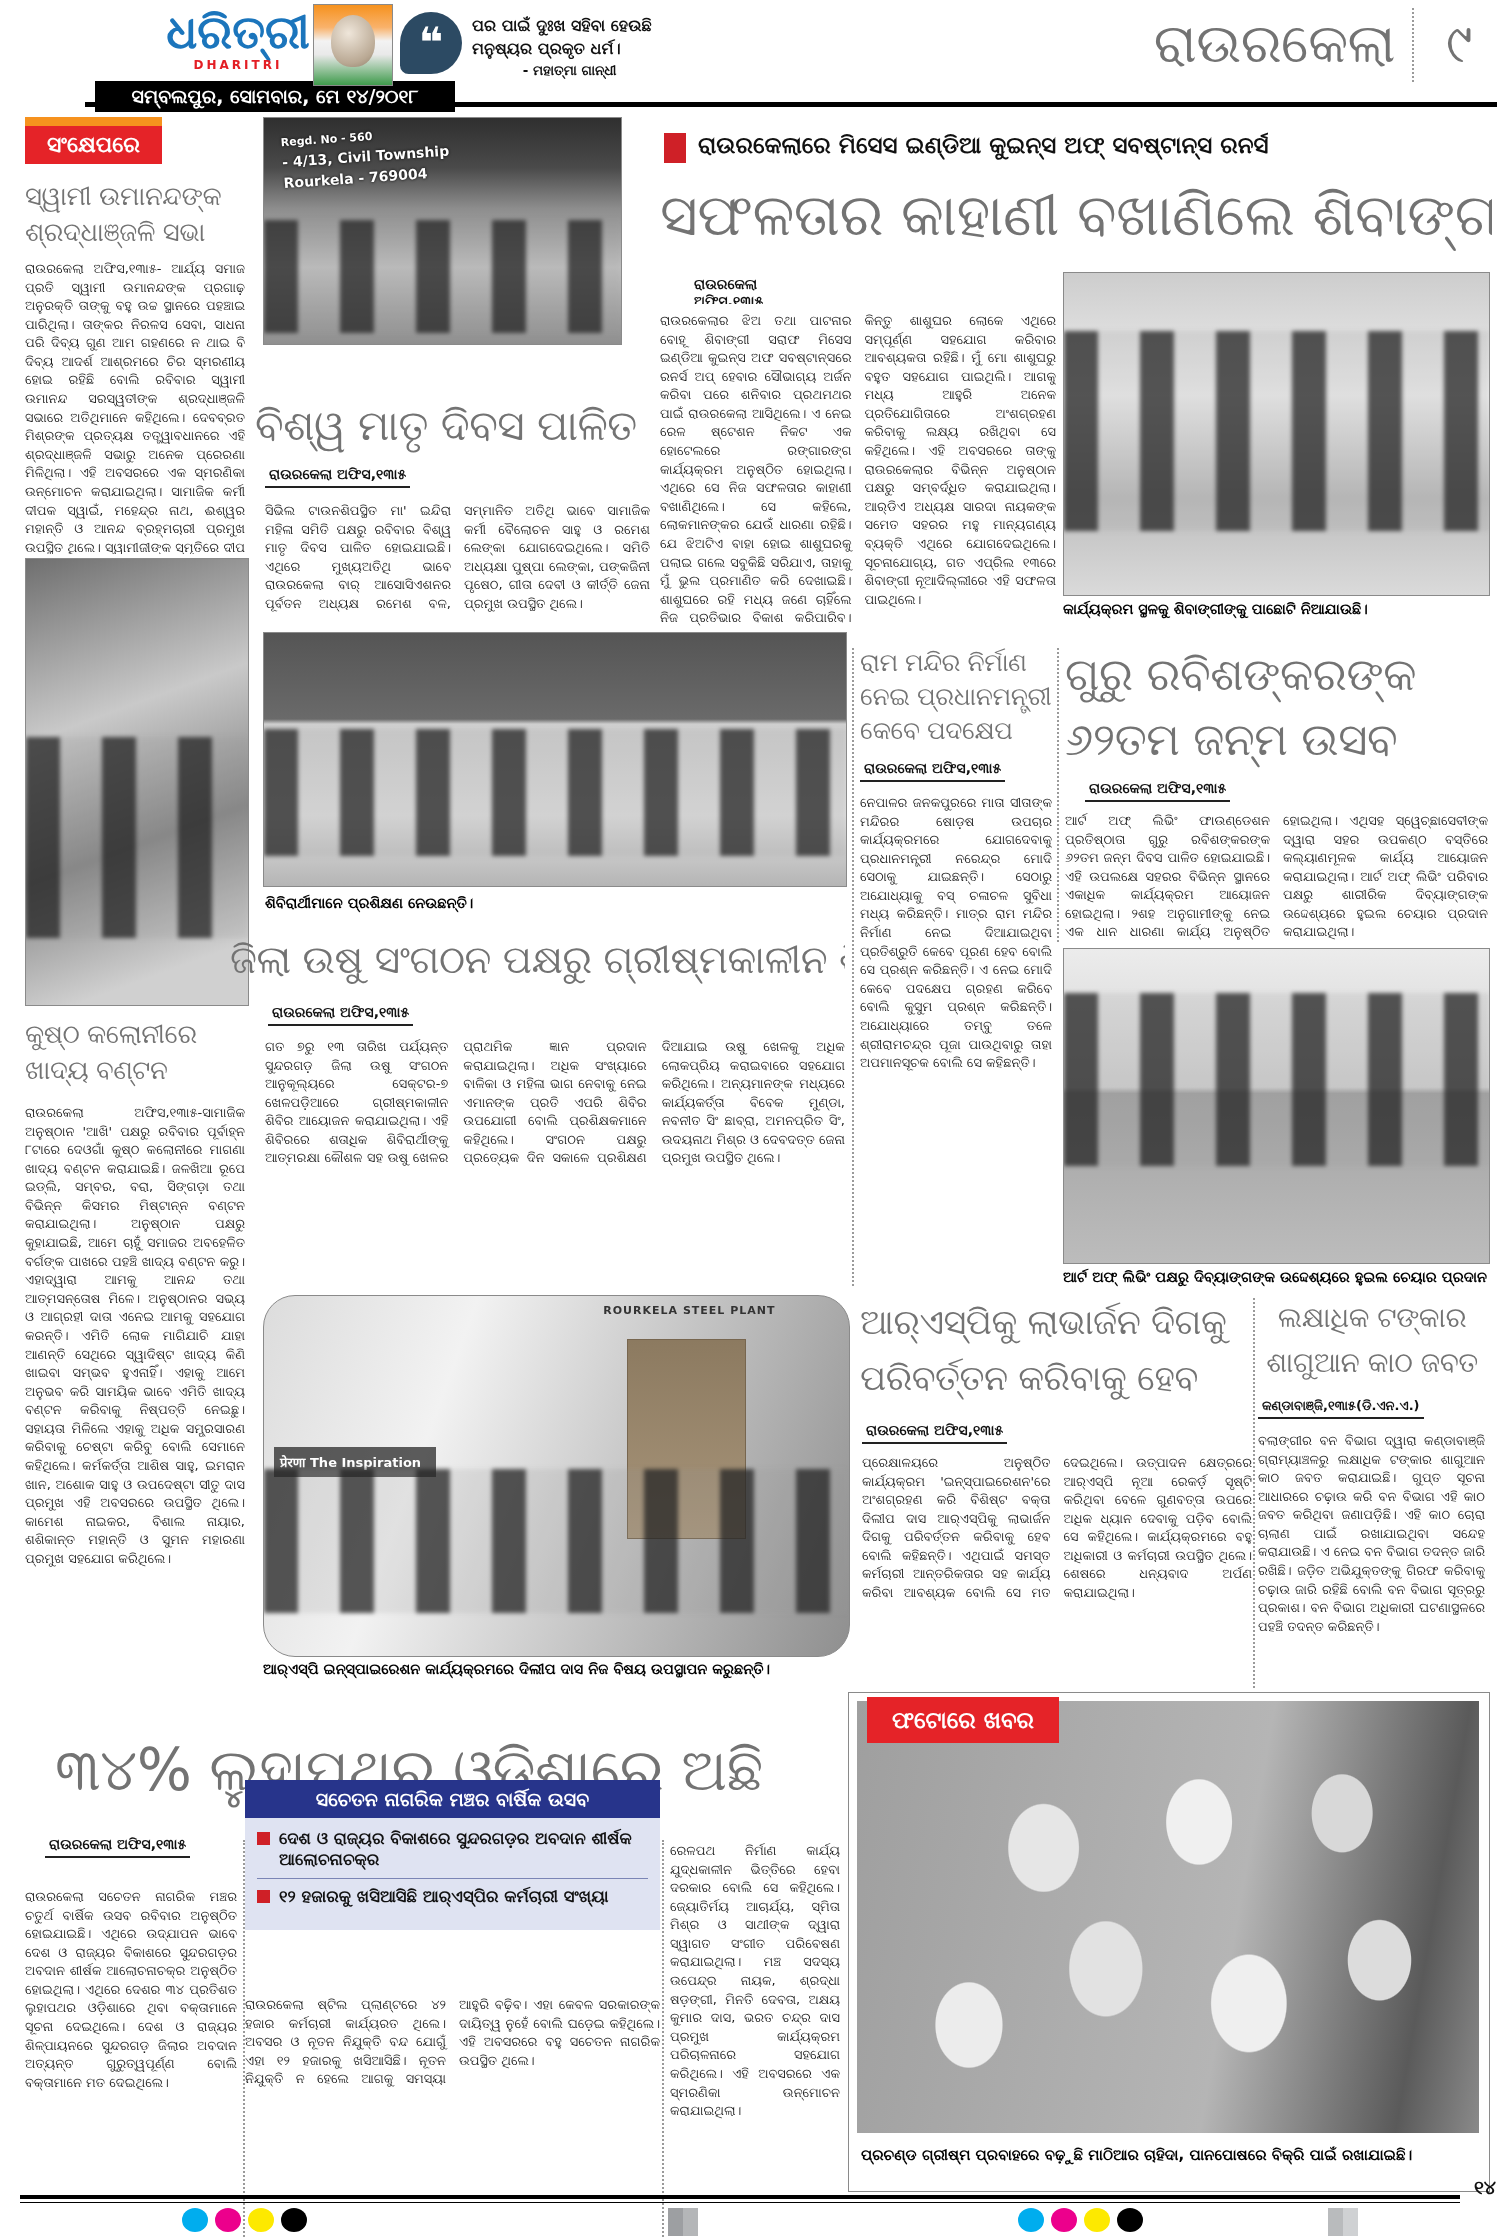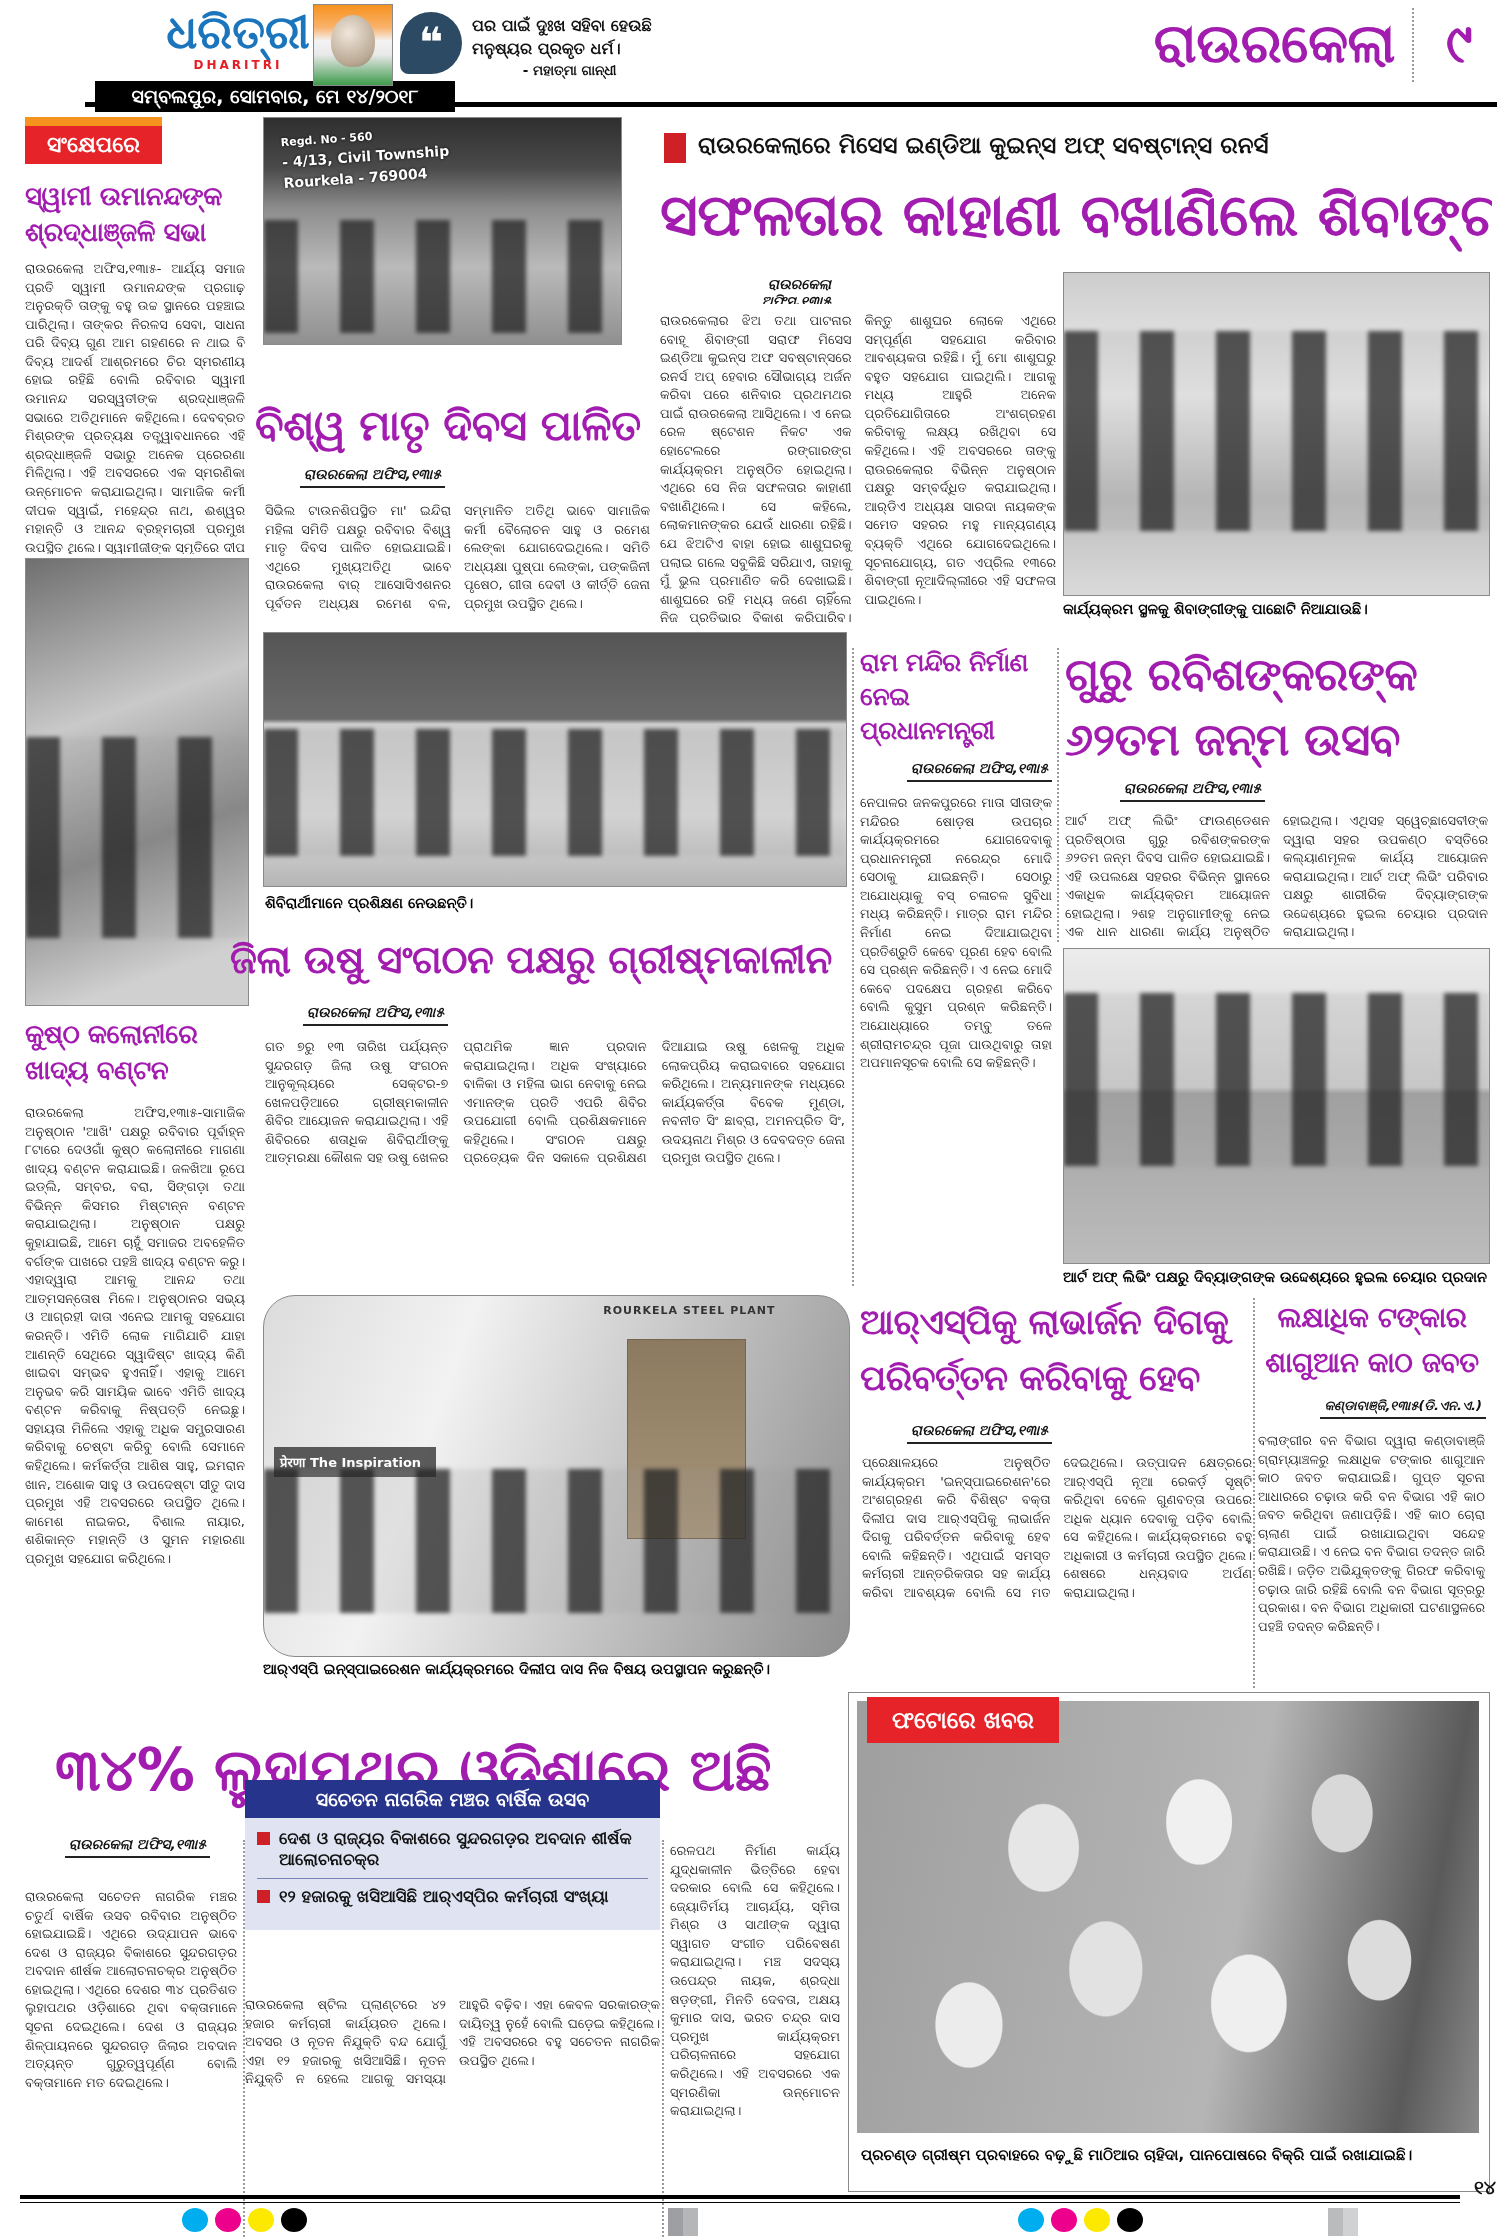--- a/index.html
+++ b/index.html
@@ -1,24 +1,24 @@
 <!DOCTYPE html>
 <html><head>
 <meta charset="utf-8">
 <style>
   html,body{margin:0;padding:0;background:#6e6e6e;}
   .page{position:relative;width:1500px;height:2237px;margin:0 auto;background:#ffffff;
         font-family:"DejaVu Sans","Liberation Sans",sans-serif;color:#111;overflow:hidden;}
   .abs{position:absolute;}
   .nowrap{white-space:nowrap;overflow:hidden;}
-  .headline{font-weight:bold;color:#a21caf;line-height:1.12;letter-spacing:-0.5px;}
+  .headline{font-weight:normal;color:#737373;line-height:1.12;letter-spacing:-0.5px;}
   .body-txt{font-size:13px;line-height:1.43;text-align:justify;color:#1c1c1c;overflow:hidden;}
   .cols2{column-count:2;column-gap:13px;}
   .cols3{column-count:3;column-gap:15px;}
-  .byline{font-weight:bold;font-size:14px;text-align:right;overflow:hidden;font-style:italic;}
+  .byline{font-weight:bold;font-size:14px;text-align:left;overflow:hidden;}
   .byline>span{display:inline-block;border-bottom:2px solid #222;padding:0 4px 3px;}
   .caption{font-weight:bold;font-size:14.5px;line-height:1.35;color:#000;overflow:hidden;}
   .ph{position:absolute;border:1px solid #8a8a8a;overflow:hidden;background:#b9b9b9;}
   .band{position:absolute;left:0;right:0;filter:blur(2px);
         background:repeating-linear-gradient(90deg,rgba(40,40,40,.78) 0 34px,rgba(150,150,150,.18) 34px 76px);}
   .ph-women{background:linear-gradient(180deg,#2f2f2f 0%,#4a4a4a 22%,#8d8d8d 40%,#c2c2c2 66%,#8f8f8f 100%);}
   .ph-food{background:linear-gradient(160deg,#6f6f6f,#c9c9c9 35%,#858585 62%,#d0d0d0 88%);}
   .ph-exercise{background:linear-gradient(180deg,#555 0%,#6a6a6a 34%,#cfcfcf 36%,#e0e0e0 72%,#b5b5b5 100%);}
   .ph-walk{background:linear-gradient(180deg,#cdcdcd,#efefef 38%,#bdbdbd 70%,#dadada 100%);}
   .ph-wheel{background:linear-gradient(180deg,#ececec,#d2d2d2 44%,#a3a3a3 46%,#bcbcbc 100%);}

